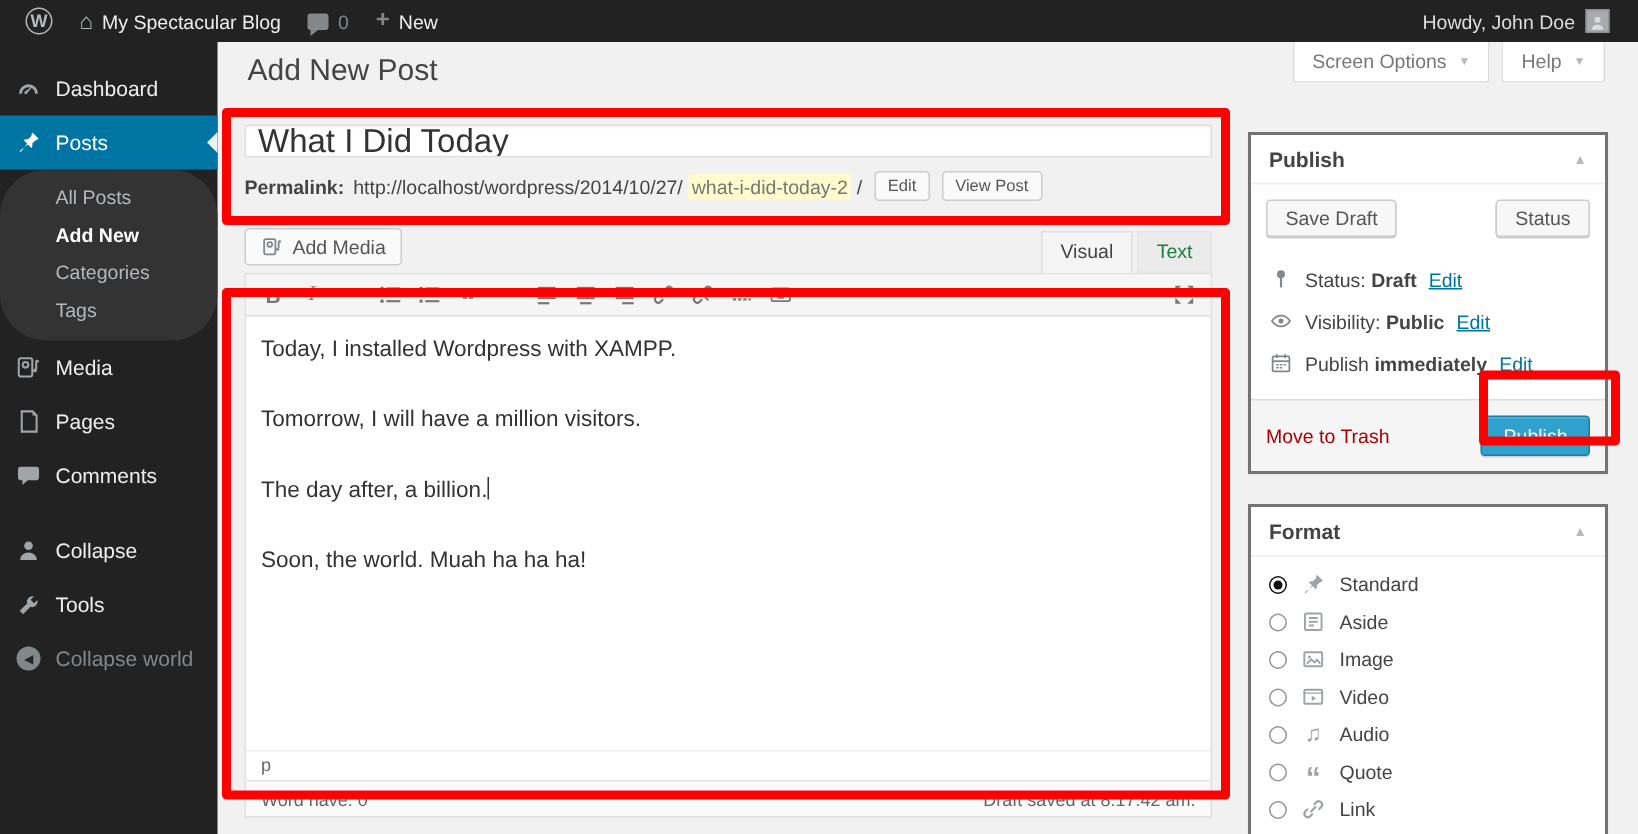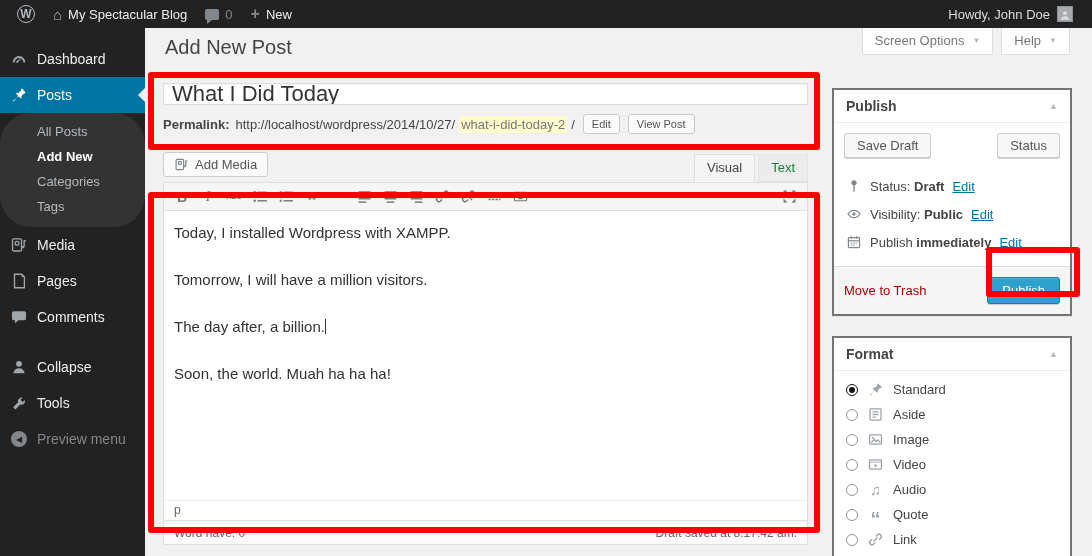--- a/index.html
+++ b/index.html
@@ -235,21 +235,21 @@
         </svg>
     </span>
     <span>Tools</span>
   </div>
   <div class="menu-item dim">
     <span class="mi">
       <span class="collapse-circle">
           <span>◀</span>
         </span>
     </span>
-    <span>Preview menu</span>
+    <span>Collapse world</span>
   </div>
 </div>
 
 <div class="content">
 
   <div class="screen-tabs">
     <div class="screen-tab">
       <span>Screen Options</span>
       <span class="dd">▼</span>
     </div>

